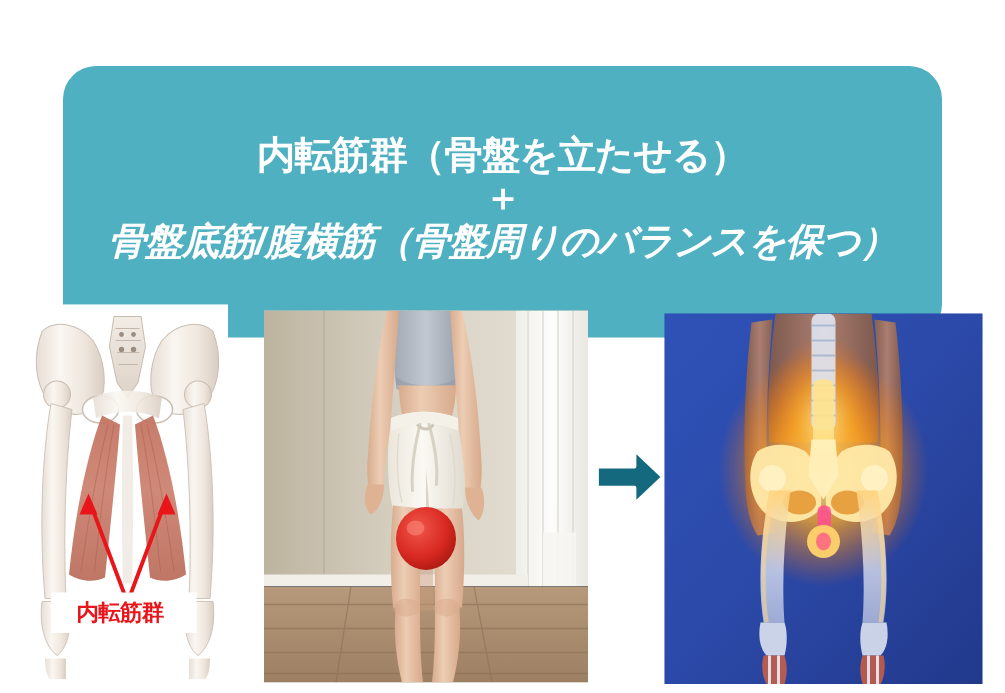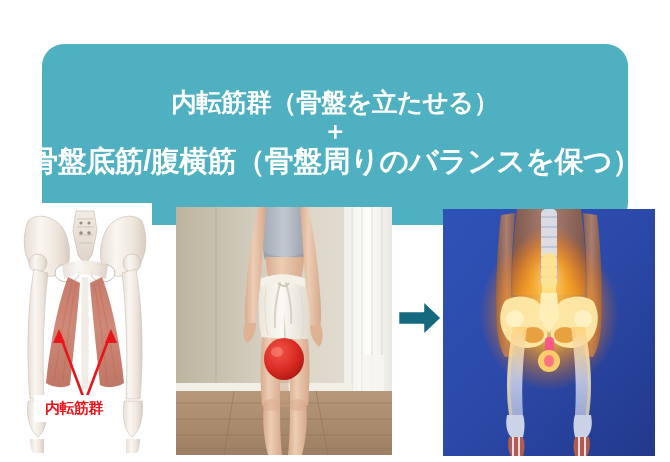--- a/index.html
+++ b/index.html
@@ -35,21 +35,21 @@
   .banner-line {
     color: #ffffff;
     font-weight: bold;
     text-align: center;
     letter-spacing: -0.5px;
     line-height: 1.12;
     white-space: nowrap;
   }
   .line-1 { font-size: 25.5px; }
   .line-2 { font-size: 25px; line-height: 1.0; margin-top: 1px; }
-  .line-3 { font-size: 29px; margin-top: 2px; }
+  .line-3 { font-size: 25px; margin-top: 2px; font-style: italic; }
   .line-4 { font-size: 25.5px; margin-top: 3px; }
 
   
   .panels {
     position: absolute;
     left: 0;
     top: 203px;
     width: 670px;
     height: 252px;
   }
@@ -102,21 +102,22 @@
   
   .ana-label {
     position: absolute;
     left: 16px;
     top: 192px;
     width: 80px;
     height: 27px;
     background: #ffffff;
     display: flex;
     align-items: center;
-    justify-content: center;
+    justify-content: flex-start;
+    padding-left: 17px;
   }
   .ana-label span {
     color: #e8161a;
     font-weight: bold;
     font-size: 15px;
     letter-spacing: -0.5px;
     white-space: nowrap;
   }
 </style>
 </head>

